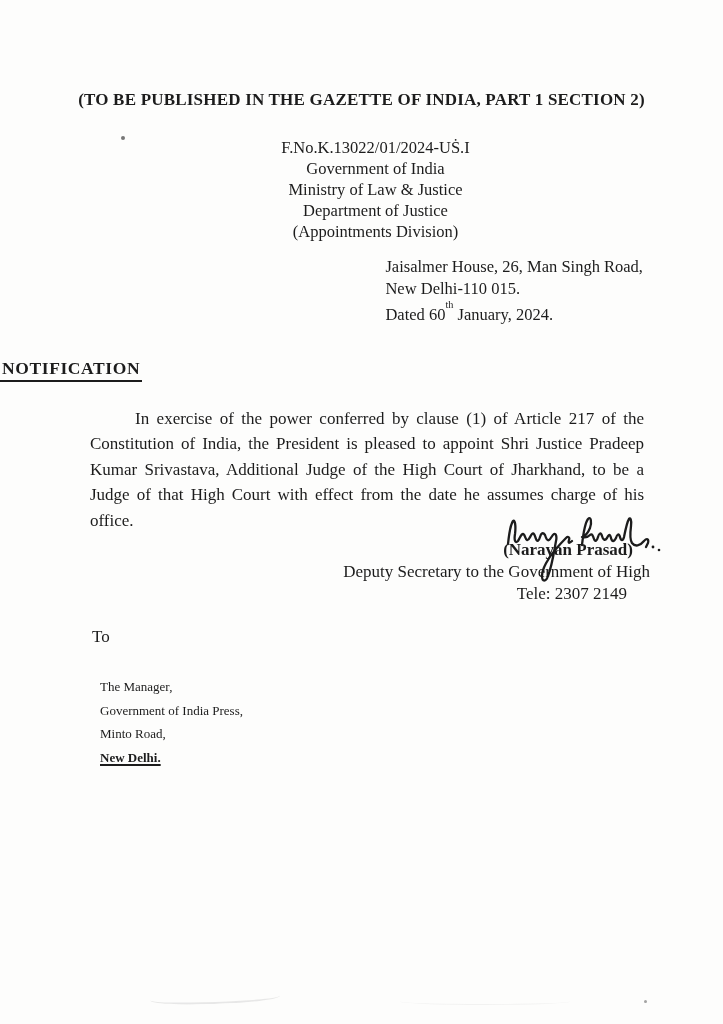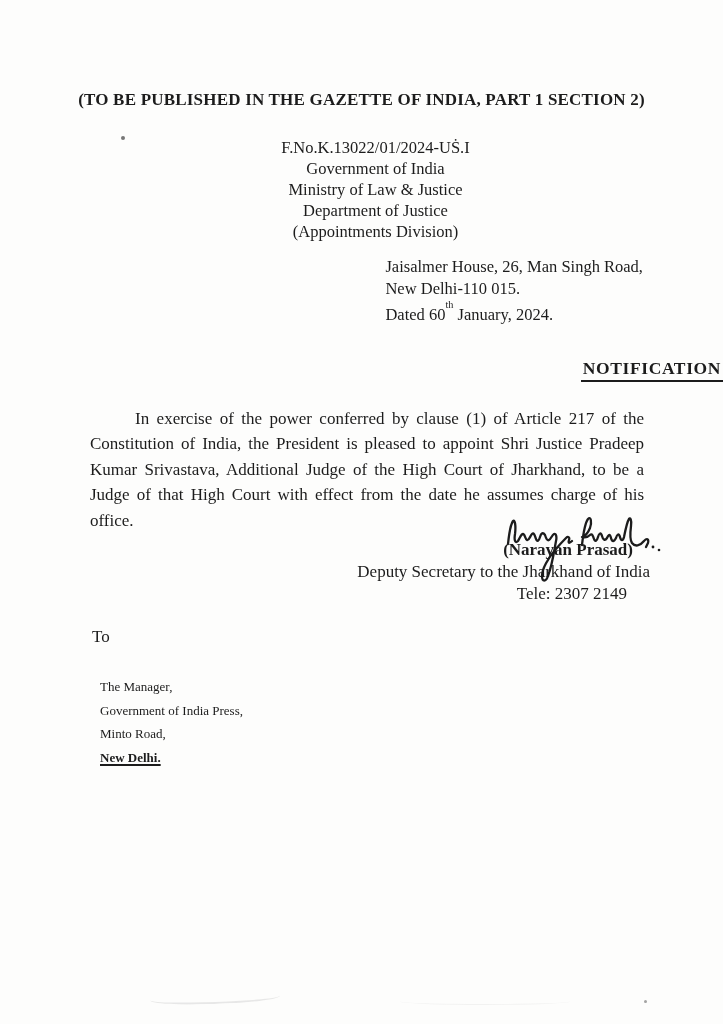--- a/index.html
+++ b/index.html
@@ -24,21 +24,21 @@
     text-align:center; font-size:16.5px; line-height:21px;
   }
 
   .address-block {
     position:absolute; top:256px; right:80px;
     font-size:16.5px; line-height:21.5px;
   }
   .address-block sup { font-size:0.62em; position:relative; top:-0.45em; }
 
   .notification-wrap {
-    position:absolute; top:358px; left:0; width:723px; text-align:right;
+    position:absolute; top:358px; left:0; width:723px; text-align:left;
   }
   .notification-heading {
     display:inline-block;
     font-weight:bold; font-size:17.5px; letter-spacing:0.6px;
     border-bottom:2.5px solid var(--ink, #1c1c1c);
     padding:0 2px 1px 2px;
   }
 
   .body-paragraph {
     position:absolute; top:406px; left:90px; width:554px;
@@ -141,21 +141,21 @@
         C97,25 99,24 100,28 C101,32 103,33 105,30 C107,26 108,26 109,30
         C110,34 112,34 114,30 C115,26 117,25 118,29 C119,33 121,33 122,29
         C123,24 125,14 127,11 C128,9 130,12 129,18 C128,26 128,32 130,35
         C133,39 138,38 142,33 C145,30 147,31 146,35 L144,39"></path>
     </g>
     <circle cx="151" cy="39" r="1.4" fill="#1c1c1c"></circle>
     <circle cx="157" cy="42" r="1.3" fill="#1c1c1c"></circle>
   </svg>
 
   <div class="sig-name">(Narayan Prasad)</div>
-  <div class="sig-designation">Deputy Secretary to the Jharkhand of India</div>
+  <div class="sig-designation">Deputy Secretary to the Government of High</div>
   <div class="sig-tele">Tele: 2307 2149</div>
 
   <div class="salutation">To</div>
 
   <div class="recipient">
     <div>The Manager,</div>
     <div>Government of India Press,</div>
     <div>Minto Road,</div>
     <div><span class="city-line">New Delhi.</span></div>
   </div>

